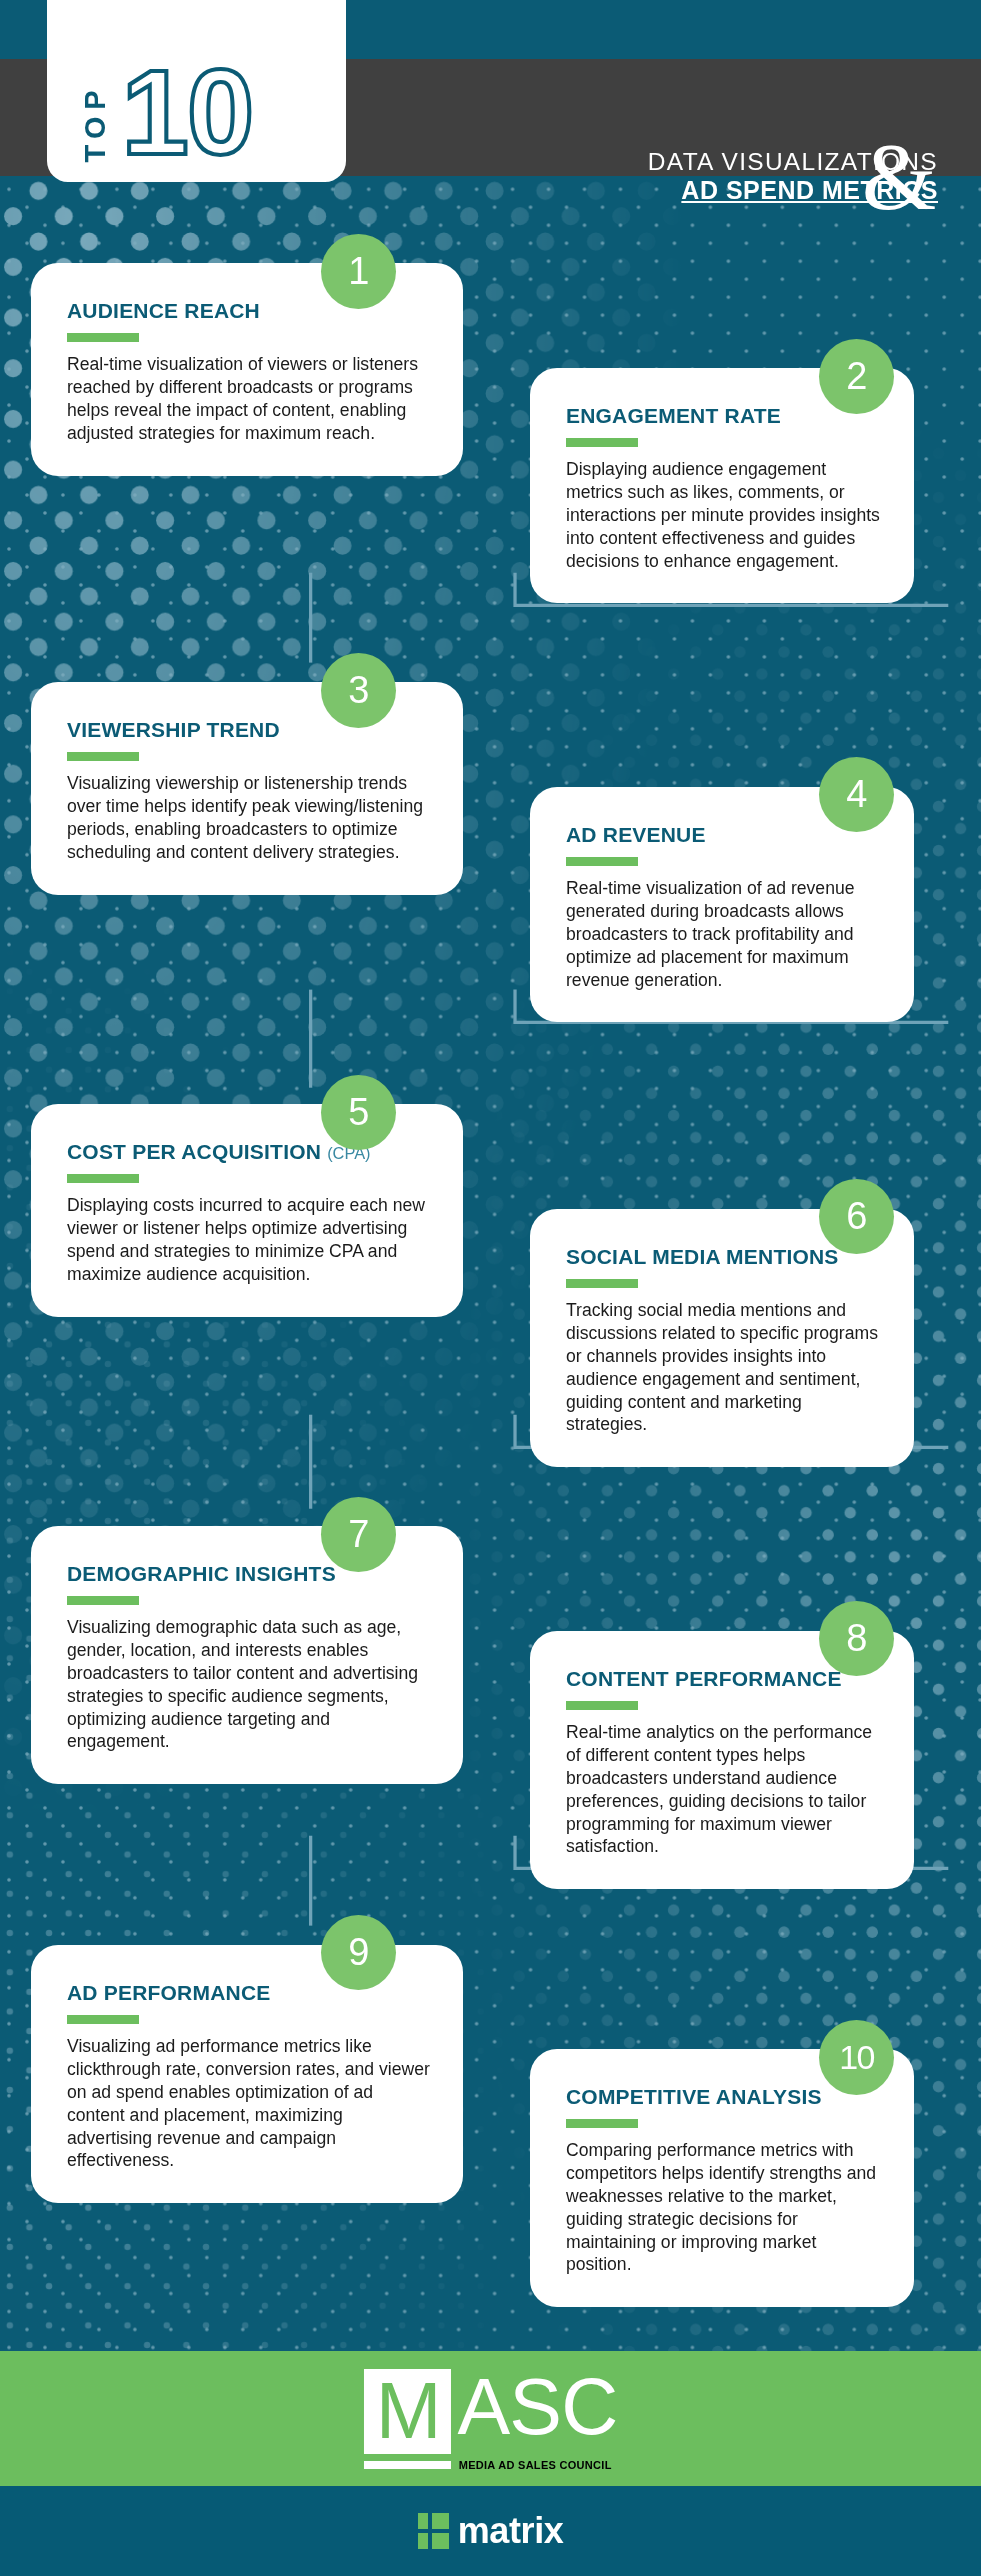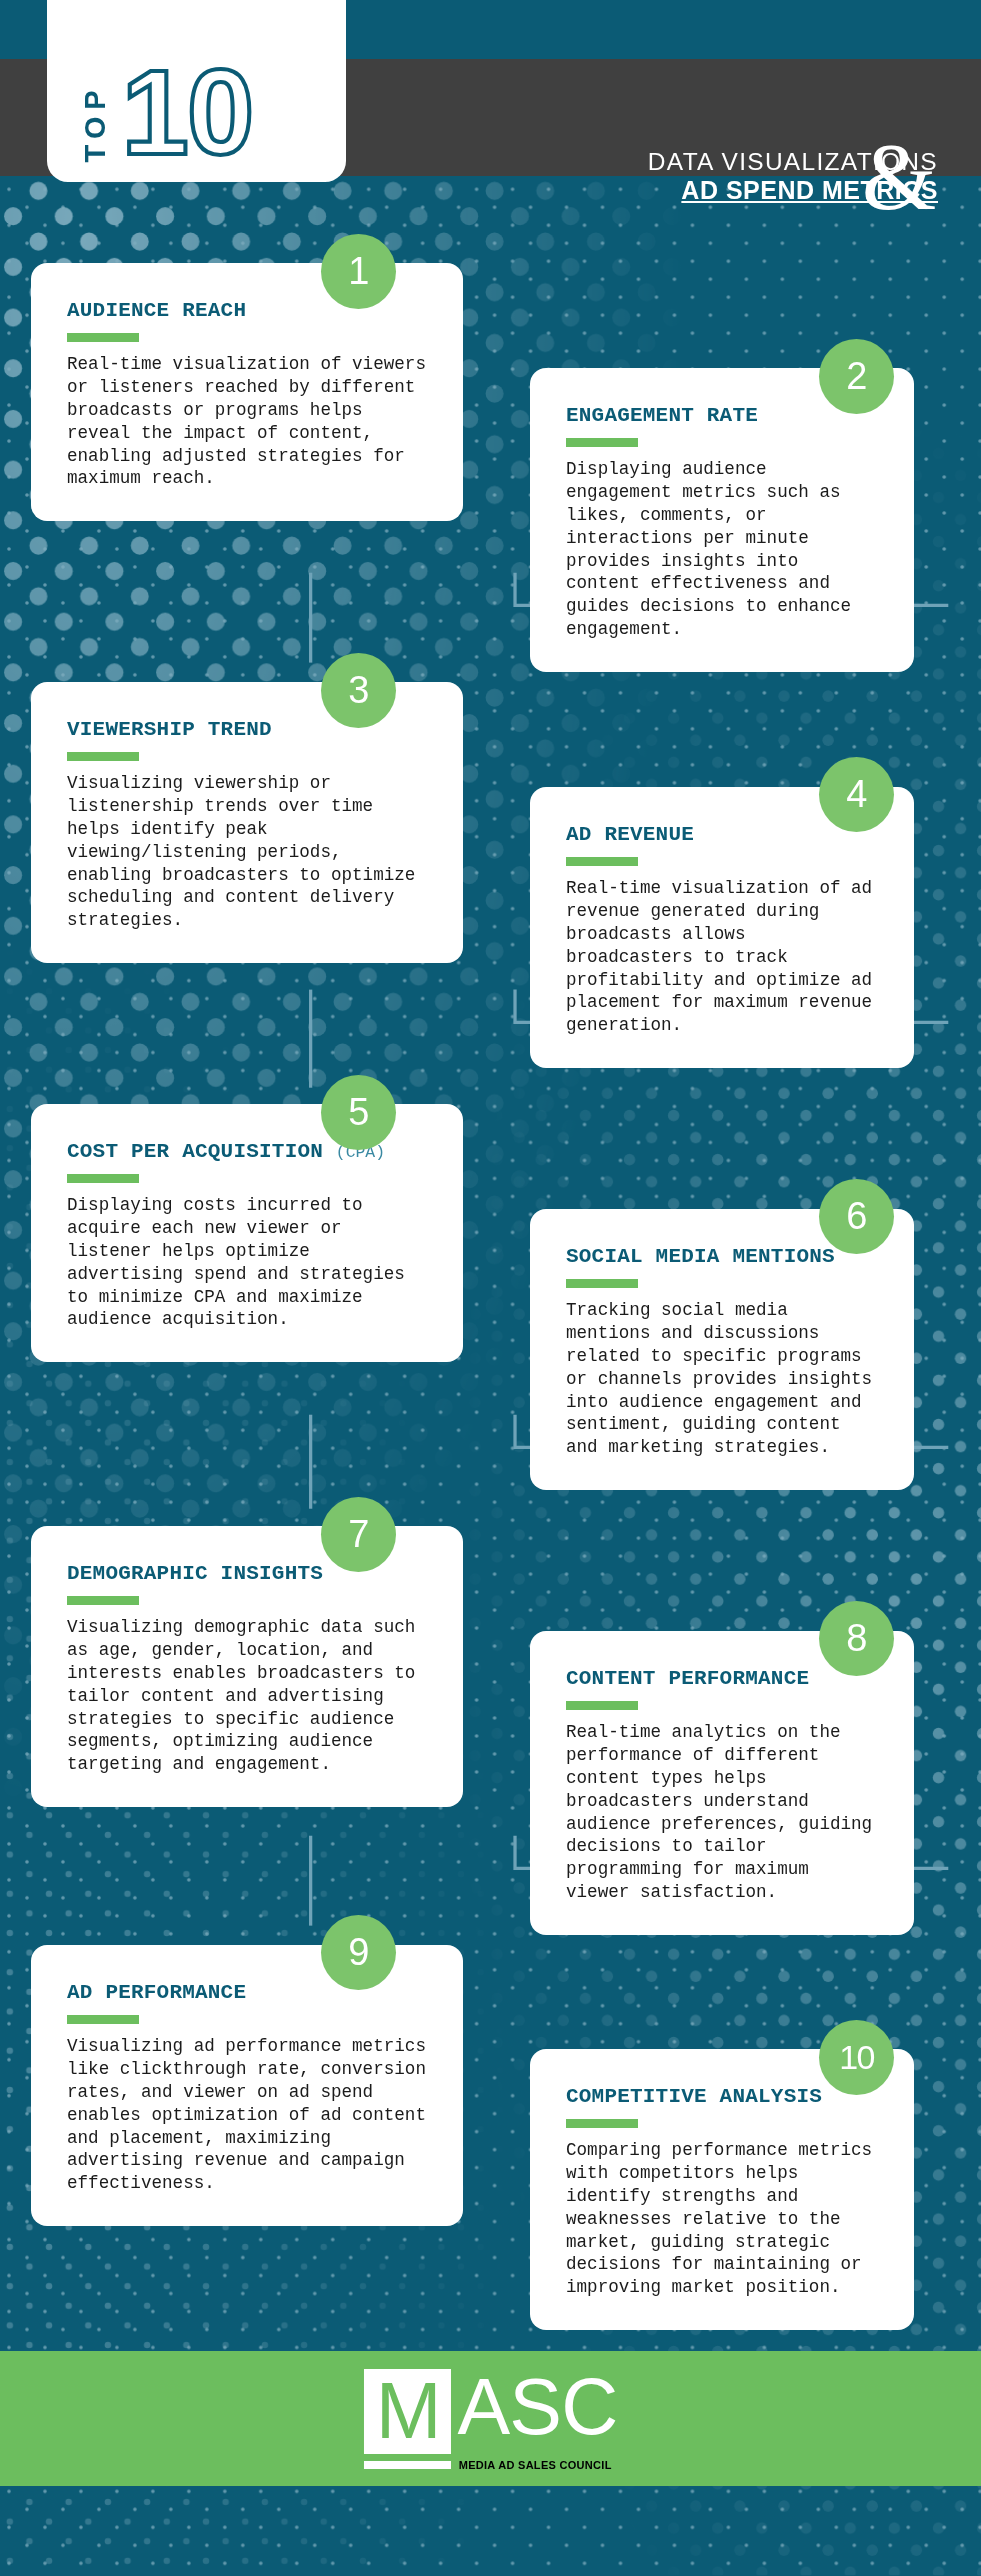--- a/index.html
+++ b/index.html
@@ -126,24 +126,23 @@
     position: absolute;
     left: 0; top: 0;
     width: 981px; height: 2576px;
     z-index: 3;
   }
 
   
   .card {
     position: absolute;
     background: #ffffff;
-    border-radius: 16px;
+    border-radius: 27px;
     z-index: 10;
     padding: 36px 33px 31px 36px;
-    font-family: Liberation Mono, monospace;
   }
   .card.left  { left: 31px;  width: 432px; }
   .card.right { left: 530px; width: 384px; }
 
   .card-title {
     color: #0b5b75;
     font-size: 21px;
     font-weight: 700;
     letter-spacing: 0.2px;
     line-height: 1.1;
@@ -457,15 +456,26 @@
         </div>
         <span class="masc-asc">ASC</span>
       </div>
       <div class="masc-under">
         <span class="masc-bar"></span>
         <span class="masc-tag">MEDIA AD SALES COUNCIL</span>
       </div>
     </div>
   </div>
 
+  <div class="footer-dark">
+    <div class="matrix-logo">
+      <div class="matrix-grid">
+        <span></span>
+        <span></span>
+        <span></span>
+        <span></span>
+      </div>
+      <span class="matrix-word">matrix</span>
+    </div>
+  </div>
 
 </div>
 
 
 </body></html>

